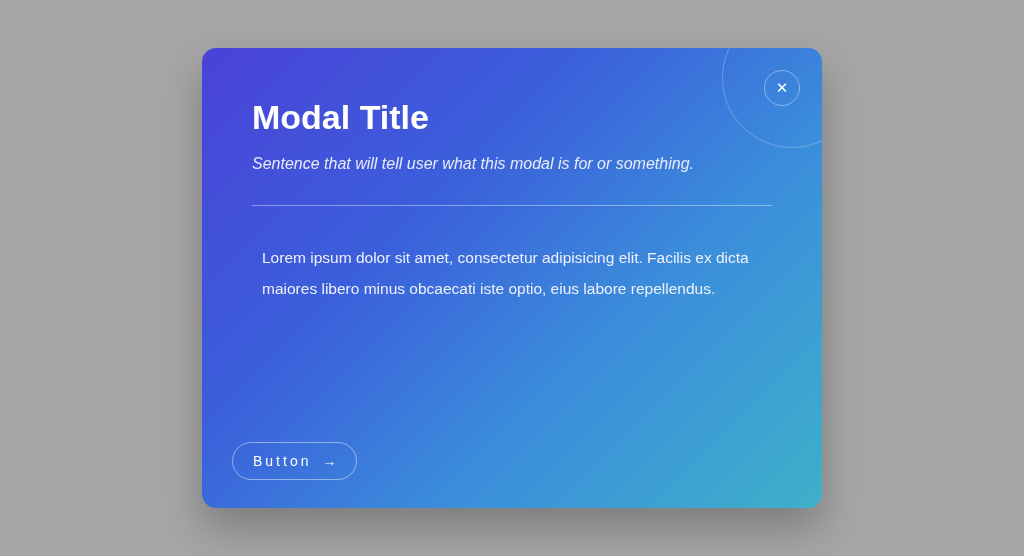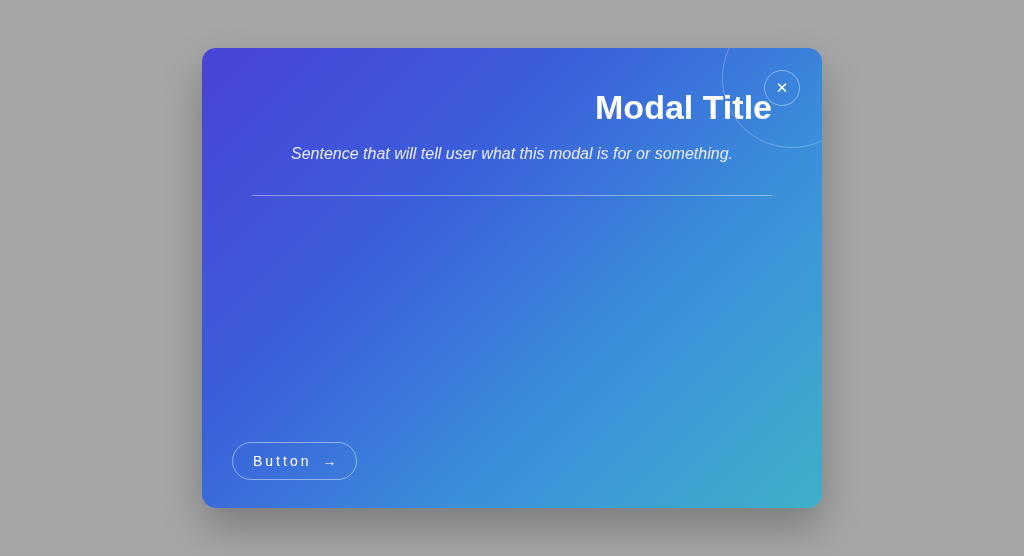--- a/index.html
+++ b/index.html
@@ -48,28 +48,28 @@
       position: absolute;
       top: -40px;
       right: -40px;
       width: 140px;
       height: 140px;
       border: 1px solid rgba(255,255,255,0.25);
       border-radius: 50%;
       pointer-events: none;
     }
     .modal-title {
-      text-align: right;
+      text-align: left;
       color: #ffffff;
       font-size: 34px;
       font-weight: 700;
+      margin-top: 10px;
       margin-bottom: 18px;
     }
     .modal-subtitle {
-      text-align: center;
       color: #e8ebf8;
       font-style: italic;
       font-size: 16px;
       margin-bottom: 32px;
     }
     .divider {
       border: none;
       border-top: 1px solid rgba(255,255,255,0.4);
       margin: 0 0 36px 0;
     }
@@ -108,18 +108,19 @@
   <button class="close-btn">
     <span>✕</span>
   </button>
 
   <h1 class="modal-title">Modal Title</h1>
 
   <p class="modal-subtitle">Sentence that will tell user what this modal is for or something.</p>
 
   <hr class="divider">
 
+  <p class="modal-body">Lorem ipsum dolor sit amet, consectetur adipisicing elit. Facilis ex dicta maiores libero minus obcaecati iste optio, eius labore repellendus.</p>
 
   <button class="action-btn">
     <span>Button</span>
     <span class="arrow">→</span>
   </button>
 </div>
 
 </body></html>

